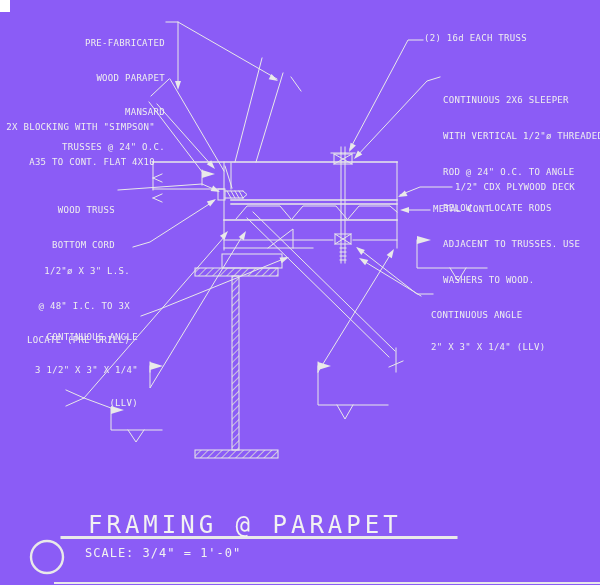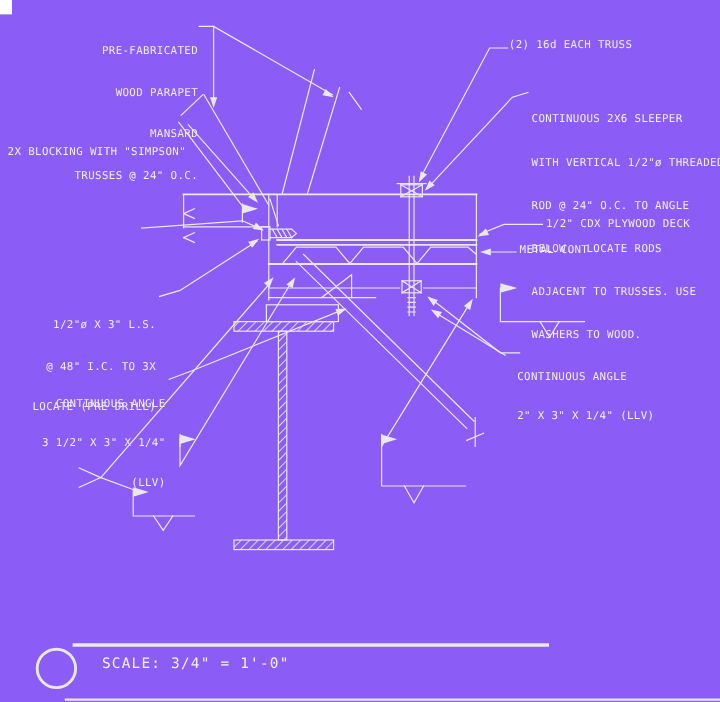--- a/index.html
+++ b/index.html
@@ -164,22 +164,27 @@
     <div>CONTINUOUS 2X6 SLEEPER</div>
     <div>WITH VERTICAL 1/2"ø THREADED</div>
     <div>ROD @ 24" O.C. TO ANGLE</div>
     <div>BELOW.  LOCATE RODS</div>
     <div>ADJACENT TO TRUSSES. USE</div>
     <div>WASHERS TO WOOD.</div>
   </div>
 
   <div class="lbl right" style="right:445px;top:99px;">
     <div>2X BLOCKING WITH "SIMPSON"</div>
-  </div>
-
+    <div>A35 TO CONT. FLAT 4X10</div>
+  </div>
+
+  <div class="lbl right" style="right:485px;top:182px;">
+    <div>WOOD TRUSS</div>
+    <div>BOTTOM CORD</div>
+  </div>
 
   <div class="lbl" style="left:455px;top:182px;">1/2" CDX PLYWOOD DECK</div>
 
   <div class="lbl" style="left:433px;top:204px;">METAL CONT</div>
 
   <div class="lbl right" style="right:470px;top:243px;">
     <div>1/2"ø X 3" L.S.</div>
     <div>@ 48" I.C. TO 3X</div>
     <div>LOCATE (PRE DRILL)</div>
   </div>
@@ -189,15 +194,16 @@
     <div>3 1/2" X 3" X 1/4"</div>
     <div>(LLV)</div>
   </div>
 
   <div class="lbl" style="left:431px;top:289px;line-height:10.5px;">
     <div>CONTINUOUS ANGLE</div>
     <div>2" X 3" X 1/4" (LLV)</div>
   </div>
 
 
+  <div class="title-line" id="title2">FRAMING @ PARAPET</div>
   <div class="title-line" id="scale">SCALE: 3/4" = 1'-0"</div>
 
 </div>
 
 </body></html>

